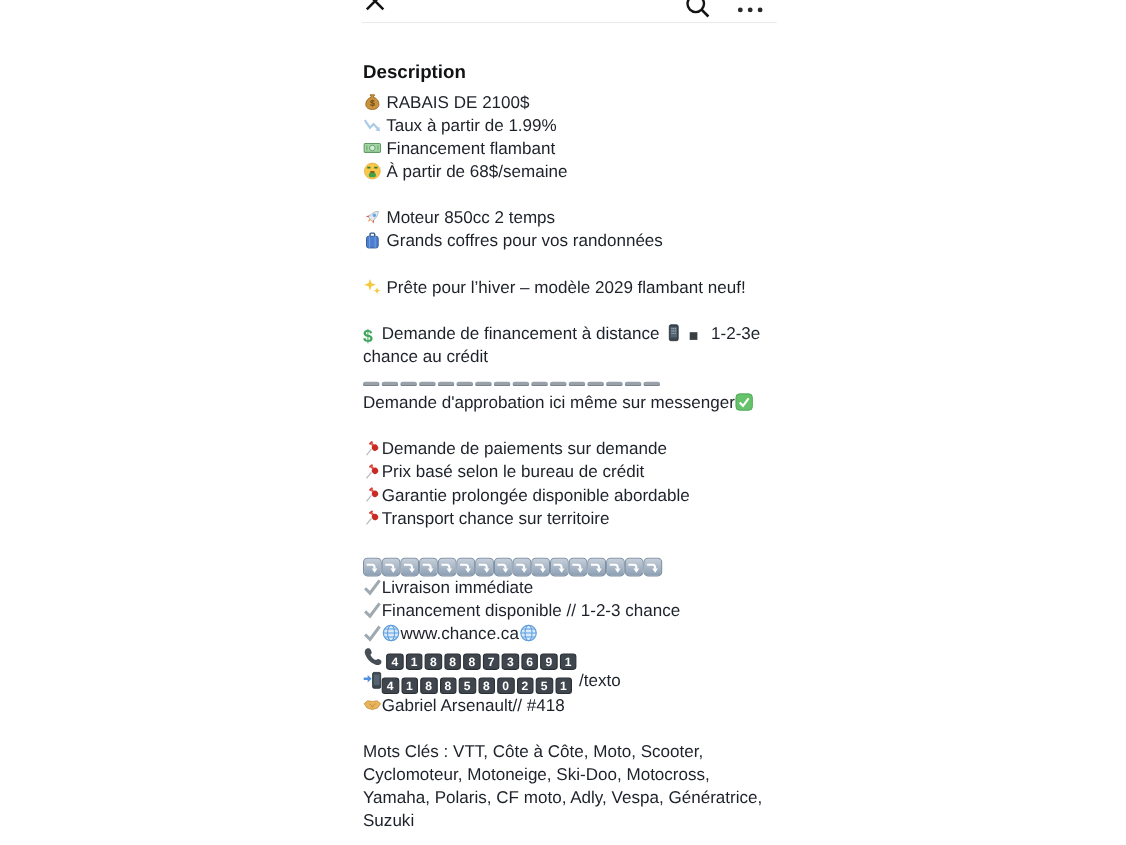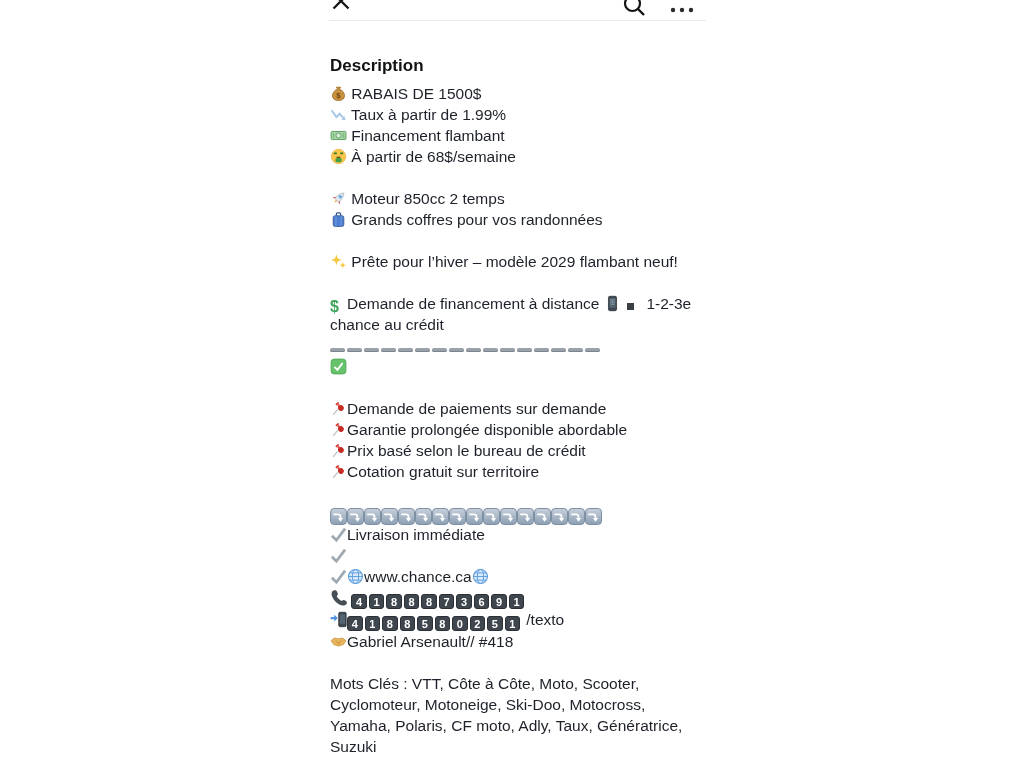--- a/index.html
+++ b/index.html
@@ -68,21 +68,21 @@
   <div class="top-divider"></div>
 
   <div class="content">
     <div class="desc-head">
       <div>Description</div>
     </div>
     <div class="desc-lines" id="desc-lines">
         <div class="line"><span class="emoji"><svg viewBox="0 0 16 16">
               <path d="M6 2.1 L10 2.1 L8.8 4 C12 5 13.6 7.6 13.6 10.2 C13.6 13 11.4 14.6 8 14.6 C4.6 14.6 2.4 13 2.4 10.2 C2.4 7.6 4 5 7.2 4 Z" fill="#c9923e" stroke="#9c6b24" stroke-width="0.8"></path>
               <text x="8" y="12" font-size="7.5" font-weight="bold" fill="#6d4a14" text-anchor="middle">$</text>
-            </svg></span><span> RABAIS DE 1500$</span></div>
+            </svg></span><span> RABAIS DE 2100$</span></div>
         <div class="line"><span class="emoji"><svg viewBox="0 0 16 16">
               <polyline points="1.5,4 6,10.5 9,7.3 13.2,11.8" fill="none" stroke="#a9c9e8" stroke-width="1.8"></polyline>
               <path d="M14.6,13.4 L10.6,12.9 L13.9,9.7 Z" fill="#a9c9e8"></path>
             </svg></span><span> Taux à partir de 1.99%</span></div>
         <div class="line"><span class="emoji"><svg viewBox="0 0 16 16">
               <rect x="1" y="4.2" width="14" height="7.6" rx="1" fill="#a5d6a7" stroke="#5e9c61" stroke-width="0.9"></rect>
               <rect x="2.6" y="5.8" width="1.4" height="4.4" fill="#7cb87e"></rect>
               <rect x="12" y="5.8" width="1.4" height="4.4" fill="#7cb87e"></rect>
               <circle cx="8" cy="8" r="2.4" fill="#d7ecd8" stroke="#5e9c61" stroke-width="0.8"></circle>
             </svg></span><span> Financement flambant</span></div>
@@ -122,57 +122,57 @@
                 <circle cx="9.5" cy="4.5" r=".6"></circle>
                 <circle cx="6.5" cy="6.5" r=".6"></circle>
                 <circle cx="8" cy="6.5" r=".6"></circle>
                 <circle cx="9.5" cy="6.5" r=".6"></circle>
                 <circle cx="6.5" cy="8.5" r=".6"></circle>
                 <circle cx="8" cy="8.5" r=".6"></circle>
                 <circle cx="9.5" cy="8.5" r=".6"></circle>
               </g>
             </svg></span><span>  </span><span class="emoji"><span class="bsq"></span></span><span> 1-2-3e chance au crédit</span></div>
         <div class="line"><span class="emoji"><span class="dash"></span></span><span class="emoji"><span class="dash"></span></span><span class="emoji"><span class="dash"></span></span><span class="emoji"><span class="dash"></span></span><span class="emoji"><span class="dash"></span></span><span class="emoji"><span class="dash"></span></span><span class="emoji"><span class="dash"></span></span><span class="emoji"><span class="dash"></span></span><span class="emoji"><span class="dash"></span></span><span class="emoji"><span class="dash"></span></span><span class="emoji"><span class="dash"></span></span><span class="emoji"><span class="dash"></span></span><span class="emoji"><span class="dash"></span></span><span class="emoji"><span class="dash"></span></span><span class="emoji"><span class="dash"></span></span><span class="emoji"><span class="dash"></span></span></div>
-        <div class="line"><span class="emoji"><svg viewBox="0 0 16 16">
+        <div class="line"><span>Demande d'approbation ici même sur messenger</span><span class="emoji"><svg viewBox="0 0 16 16">
               <rect x="1" y="1" width="14" height="14" rx="3" fill="#67c36b" stroke="#4da552" stroke-width="0.8"></rect>
               <path d="M4.2 8.4 L7 11.2 L11.8 4.8" fill="none" stroke="#fff" stroke-width="1.8"></path>
             </svg></span></div>
         <div class="line blank"></div>
         <div class="line"><span class="emoji"><svg viewBox="0 0 16 16">
               <path d="M7.2 8.8 L3 13.9" stroke="#b9bec4" stroke-width="1.1"></path>
               <g transform="rotate(-40 9 6)">
                 <rect x="7.2" y="1.8" width="3.6" height="1.7" rx="0.7" fill="#d23a32"></rect>
                 <rect x="8" y="3.4" width="2" height="2.8" fill="#e8554c"></rect>
                 <circle cx="9" cy="8" r="2.7" fill="#c72b24"></circle>
               </g>
             </svg></span><span>Demande de paiements sur demande</span></div>
         <div class="line"><span class="emoji"><svg viewBox="0 0 16 16">
               <path d="M7.2 8.8 L3 13.9" stroke="#b9bec4" stroke-width="1.1"></path>
               <g transform="rotate(-40 9 6)">
                 <rect x="7.2" y="1.8" width="3.6" height="1.7" rx="0.7" fill="#d23a32"></rect>
                 <rect x="8" y="3.4" width="2" height="2.8" fill="#e8554c"></rect>
                 <circle cx="9" cy="8" r="2.7" fill="#c72b24"></circle>
               </g>
+            </svg></span><span>Prix basé selon le bureau de crédit</span></div>
+        <div class="line"><span class="emoji"><svg viewBox="0 0 16 16">
+              <path d="M7.2 8.8 L3 13.9" stroke="#b9bec4" stroke-width="1.1"></path>
+              <g transform="rotate(-40 9 6)">
+                <rect x="7.2" y="1.8" width="3.6" height="1.7" rx="0.7" fill="#d23a32"></rect>
+                <rect x="8" y="3.4" width="2" height="2.8" fill="#e8554c"></rect>
+                <circle cx="9" cy="8" r="2.7" fill="#c72b24"></circle>
+              </g>
             </svg></span><span>Garantie prolongée disponible abordable</span></div>
         <div class="line"><span class="emoji"><svg viewBox="0 0 16 16">
               <path d="M7.2 8.8 L3 13.9" stroke="#b9bec4" stroke-width="1.1"></path>
               <g transform="rotate(-40 9 6)">
                 <rect x="7.2" y="1.8" width="3.6" height="1.7" rx="0.7" fill="#d23a32"></rect>
                 <rect x="8" y="3.4" width="2" height="2.8" fill="#e8554c"></rect>
                 <circle cx="9" cy="8" r="2.7" fill="#c72b24"></circle>
               </g>
-            </svg></span><span>Prix basé selon le bureau de crédit</span></div>
-        <div class="line"><span class="emoji"><svg viewBox="0 0 16 16">
-              <path d="M7.2 8.8 L3 13.9" stroke="#b9bec4" stroke-width="1.1"></path>
-              <g transform="rotate(-40 9 6)">
-                <rect x="7.2" y="1.8" width="3.6" height="1.7" rx="0.7" fill="#d23a32"></rect>
-                <rect x="8" y="3.4" width="2" height="2.8" fill="#e8554c"></rect>
-                <circle cx="9" cy="8" r="2.7" fill="#c72b24"></circle>
-              </g>
-            </svg></span><span>Cotation gratuit sur territoire</span></div>
+            </svg></span><span>Transport chance sur territoire</span></div>
         <div class="line blank"></div>
         <div class="line"><span class="emoji"><span class="arrsq"><svg viewBox="0 0 16 16">
                 <path d="M2.6 5 H8.4 C10.6 5 10.9 6.6 10.9 8.2 V9.2" fill="none" stroke="#fff" stroke-width="2.1"></path>
                 <path d="M7.9 9 h6 L10.9 13.4 Z" fill="#fff"></path>
               </svg></span></span><span class="emoji"><span class="arrsq"><svg viewBox="0 0 16 16">
                 <path d="M2.6 5 H8.4 C10.6 5 10.9 6.6 10.9 8.2 V9.2" fill="none" stroke="#fff" stroke-width="2.1"></path>
                 <path d="M7.9 9 h6 L10.9 13.4 Z" fill="#fff"></path>
               </svg></span></span><span class="emoji"><span class="arrsq"><svg viewBox="0 0 16 16">
                 <path d="M2.6 5 H8.4 C10.6 5 10.9 6.6 10.9 8.2 V9.2" fill="none" stroke="#fff" stroke-width="2.1"></path>
                 <path d="M7.9 9 h6 L10.9 13.4 Z" fill="#fff"></path>
@@ -214,21 +214,21 @@
                 <path d="M7.9 9 h6 L10.9 13.4 Z" fill="#fff"></path>
               </svg></span></span><span class="emoji"><span class="arrsq"><svg viewBox="0 0 16 16">
                 <path d="M2.6 5 H8.4 C10.6 5 10.9 6.6 10.9 8.2 V9.2" fill="none" stroke="#fff" stroke-width="2.1"></path>
                 <path d="M7.9 9 h6 L10.9 13.4 Z" fill="#fff"></path>
               </svg></span></span></div>
         <div class="line"><span class="emoji"><svg viewBox="0 0 16 16">
               <path d="M1.8 9.2 L6 13.4 L14.2 2.4" fill="none" stroke="#9fa9b2" stroke-width="2.6"></path>
             </svg></span><span>Livraison immédiate</span></div>
         <div class="line"><span class="emoji"><svg viewBox="0 0 16 16">
               <path d="M1.8 9.2 L6 13.4 L14.2 2.4" fill="none" stroke="#9fa9b2" stroke-width="2.6"></path>
-            </svg></span></div>
+            </svg></span><span>Financement disponible // 1-2-3 chance</span></div>
         <div class="line"><span class="emoji"><svg viewBox="0 0 16 16">
               <path d="M1.8 9.2 L6 13.4 L14.2 2.4" fill="none" stroke="#9fa9b2" stroke-width="2.6"></path>
             </svg></span><span class="emoji"><svg viewBox="0 0 16 16">
               <circle cx="8" cy="8" r="6.6" fill="#d8eafc" stroke="#5f9ddc" stroke-width="1"></circle>
               <ellipse cx="8" cy="8" rx="3" ry="6.6" fill="none" stroke="#5f9ddc" stroke-width="0.9"></ellipse>
               <path d="M1.4 8 h13.2 M2.3 4.6 h11.4 M2.3 11.4 h11.4" stroke="#5f9ddc" stroke-width="0.9" fill="none"></path>
             </svg></span><span>www.chance.ca</span><span class="emoji"><svg viewBox="0 0 16 16">
               <circle cx="8" cy="8" r="6.6" fill="#d8eafc" stroke="#5f9ddc" stroke-width="1"></circle>
               <ellipse cx="8" cy="8" rx="3" ry="6.6" fill="none" stroke="#5f9ddc" stroke-width="0.9"></ellipse>
               <path d="M1.4 8 h13.2 M2.3 4.6 h11.4 M2.3 11.4 h11.4" stroke="#5f9ddc" stroke-width="0.9" fill="none"></path>
@@ -239,20 +239,20 @@
         <div class="line"><span class="emoji"><svg viewBox="0 0 16 16">
               <path d="M0.6 5.6 h3.4 V3.5 L7.4 6.7 L4 9.9 V7.8 H0.6 Z" fill="#4f93e0"></path>
               <rect x="8.2" y="1.2" width="7" height="13.6" rx="1.3" fill="#3c4750" stroke="#252d33" stroke-width="0.7"></rect>
               <rect x="9.2" y="3" width="5" height="9" fill="#556471"></rect>
             </svg></span><span class="keycap">4</span><span class="keycap">1</span><span class="keycap">8</span><span class="keycap">8</span><span class="keycap">5</span><span class="keycap">8</span><span class="keycap">0</span><span class="keycap">2</span><span class="keycap">5</span><span class="keycap">1</span><span> /texto</span></div>
         <div class="line"><span class="emoji"><svg viewBox="0 0 16 16">
               <path d="M1 7.2 L4 4.8 L8 5.4 L12 4.8 L15 7.2 L12.5 10.9 L8 12.3 L3.5 10.9 Z" fill="#e8b45c" stroke="#c4903c" stroke-width="0.7"></path>
               <path d="M5.3 7.3 l2.7 2.1 l2.7 -2.1 M7 9.6 l1 0.8 l1 -0.8" fill="none" stroke="#c4903c" stroke-width="0.8"></path>
             </svg></span><span>Gabriel Arsenault// #418</span></div>
         <div class="line blank"></div>
-        <div class="line"><span>Mots Clés : VTT, Côte à Côte, Moto, Scooter, Cyclomoteur, Motoneige, Ski-Doo, Motocross, Yamaha, Polaris, CF moto, Adly, Taux, Génératrice, Suzuki</span></div>
+        <div class="line"><span>Mots Clés : VTT, Côte à Côte, Moto, Scooter, Cyclomoteur, Motoneige, Ski-Doo, Motocross, Yamaha, Polaris, CF moto, Adly, Vespa, Génératrice, Suzuki</span></div>
       </div>
 
     <div class="spacer"></div>
     <div class="footer-divider"></div>
 
   </div>
 </div>
 
 </body></html>

